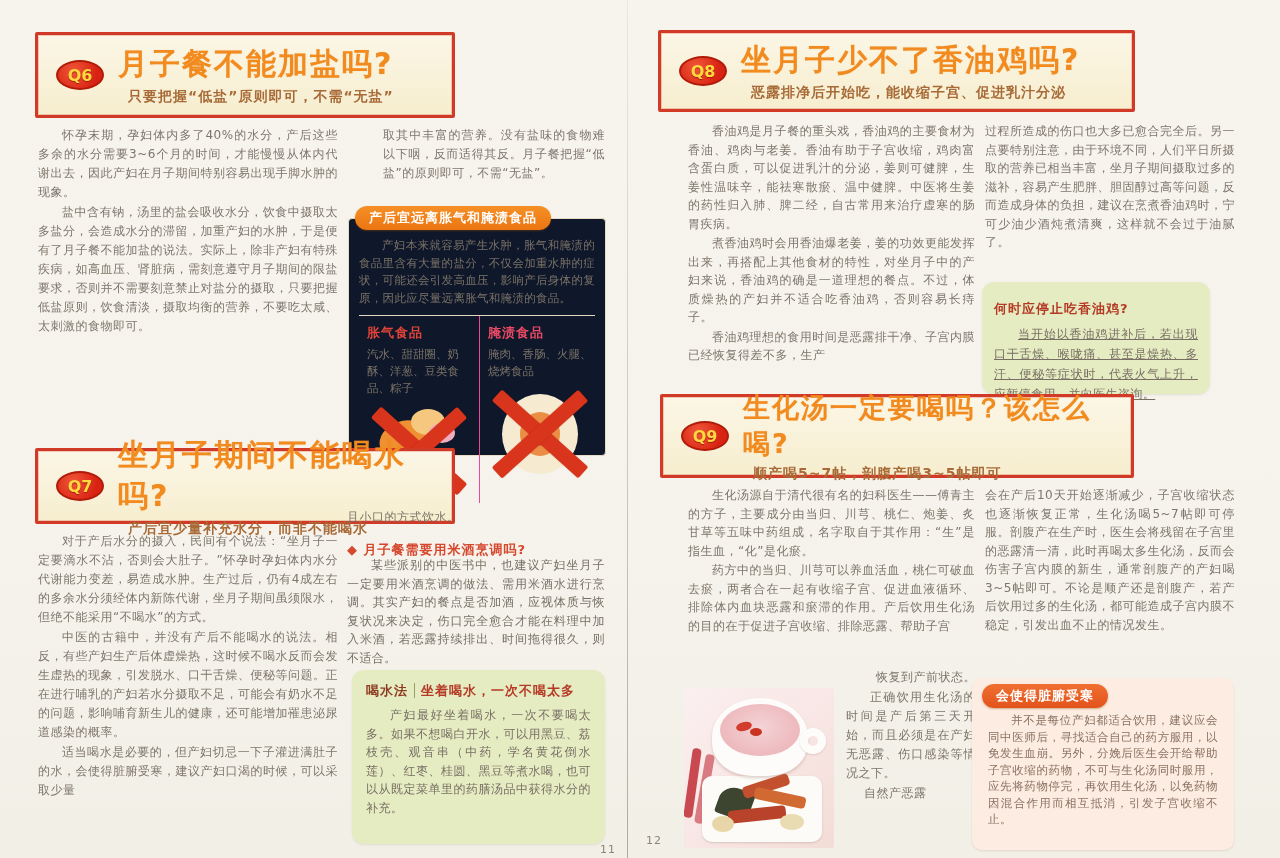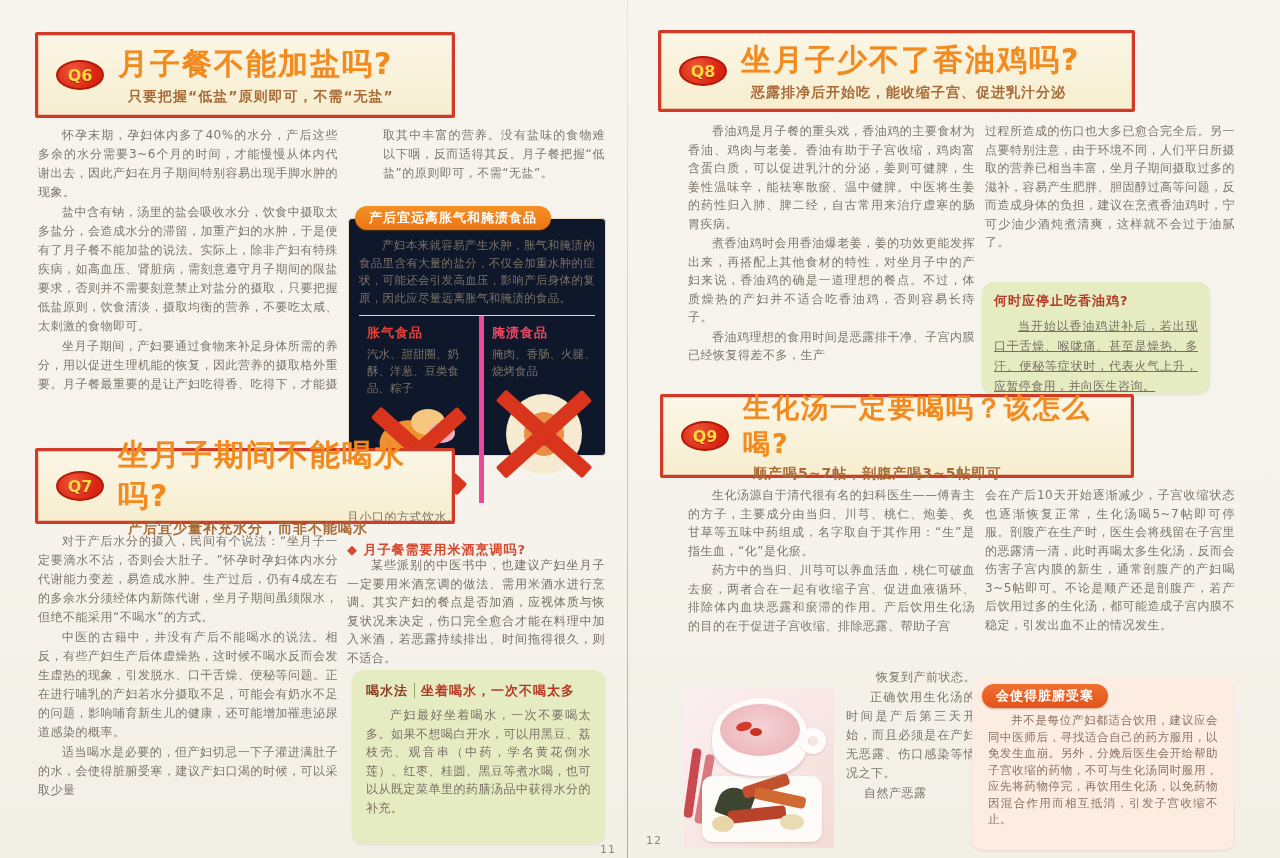--- a/index.html
+++ b/index.html
@@ -52,21 +52,21 @@
   
   .avoidbox { position:absolute; background:#0f172a; border:1px solid #e6dcc4;
     border-radius:4px; padding:18px 10px 8px; }
   .pill { position:absolute; top:-13px; left:6px; background:linear-gradient(180deg,#f59026,#ec7512);
     color:#fff; font-weight:bold; font-size:13px; letter-spacing:1px;
     padding:3px 14px; border-radius:14px; box-shadow:0 1px 2px rgba(150,80,0,.4); white-space:nowrap; }
   .avoid-body { font-size:11.5px; line-height:17.5px; text-align:justify; color:#7a7267; text-indent:2em; letter-spacing:.3px; }
   .avoid-table { margin-top:8px; border-top:1px solid #e2d8bf; display:grid;
     grid-template-columns:1fr 1fr; }
   .avoid-cell { padding:8px 8px 4px; }
-  .avoid-cell + .avoid-cell { border-left:5px solid #ec4899; }
+  .avoid-cell + .avoid-cell { border-left:1px solid #ec4899; }
   .avoid-h { font-weight:bold; font-size:13px; letter-spacing:1px; margin-bottom:4px; }
   .avoid-h.gas { color:#e24338; }
   .avoid-h.pickled { color:#e84a63; }
   .avoid-items { font-size:11.5px; line-height:17px; color:#7a7267; }
 
   .illus { position:relative; width:104px; height:96px; margin:6px auto 0; }
   .blob { position:absolute; border-radius:50%; }
   .redx { position:absolute; inset:0; }
   .redx::before,.redx::after { content:""; position:absolute; left:-6%; top:50%;
     width:112%; height:15px; background:#d8351c; border-radius:2px; box-shadow:0 0 1px rgba(150,20,0,.5); }
@@ -109,21 +109,20 @@
     <div class="qbadge">Q6</div>
     <div class="qtext">
       <div class="qtitle big">月子餐不能加盐吗?</div>
       <div class="qsub">只要把握“低盐”原则即可，不需“无盐”</div>
     </div>
   </div>
 
   <div class="coltext" style="left:38px;top:126px;width:300px;height:316px;overflow:hidden;">
     <p>怀孕末期，孕妇体内多了40%的水分，产后这些多余的水分需要3~6个月的时间，才能慢慢从体内代谢出去，因此产妇在月子期间特别容易出现手脚水肿的现象。</p>
     <p>盐中含有钠，汤里的盐会吸收水分，饮食中摄取太多盐分，会造成水分的滞留，加重产妇的水肿，于是便有了月子餐不能加盐的说法。实际上，除非产妇有特殊疾病，如高血压、肾脏病，需刻意遵守月子期间的限盐要求，否则并不需要刻意禁止对盐分的摄取，只要把握低盐原则，饮食清淡，摄取均衡的营养，不要吃太咸、太刺激的食物即可。</p>
-    <p>坐月子期间，产妇要通过食物来补足身体所需的养分，用以促进生理机能的恢复，因此营养的摄取格外重要。月子餐最重要的是让产妇吃得香、吃得下，才能摄</p>
   </div>
 
   <div class="coltext" style="left:383px;top:126px;width:222px;height:76px;overflow:hidden;">
     <p class="noindent">取其中丰富的营养。没有盐味的食物难以下咽，反而适得其反。月子餐把握“低盐”的原则即可，不需“无盐”。</p>
   </div>
 
   <div class="avoidbox" style="left:348px;top:218px;width:258px;height:238px;">
     <div class="pill">产后宜远离胀气和腌渍食品</div>
     <div class="avoid-body">产妇本来就容易产生水肿，胀气和腌渍的食品里含有大量的盐分，不仅会加重水肿的症状，可能还会引发高血压，影响产后身体的复原，因此应尽量远离胀气和腌渍的食品。</div>
     <div class="avoid-table">
@@ -195,21 +194,21 @@
   <div class="coltext" style="left:60px;top:122px;width:287px;height:262px;overflow:hidden;line-height:18.5px;">
     <p>香油鸡是月子餐的重头戏，香油鸡的主要食材为香油、鸡肉与老姜。香油有助于子宫收缩，鸡肉富含蛋白质，可以促进乳汁的分泌，姜则可健脾，生姜性温味辛，能祛寒散瘀、温中健脾。中医将生姜的药性归入肺、脾二经，自古常用来治疗虚寒的肠胃疾病。</p>
     <p>煮香油鸡时会用香油爆老姜，姜的功效更能发挥出来，再搭配上其他食材的特性，对坐月子中的产妇来说，香油鸡的确是一道理想的餐点。不过，体质燥热的产妇并不适合吃香油鸡，否则容易长痔子。</p>
     <p>香油鸡理想的食用时间是恶露排干净、子宫内膜已经恢复得差不多，生产</p>
   </div>
 
   <div class="coltext" style="left:357px;top:122px;width:250px;height:148px;overflow:hidden;line-height:18.5px;">
     <p class="noindent">过程所造成的伤口也大多已愈合完全后。另一点要特别注意，由于环境不同，人们平日所摄取的营养已相当丰富，坐月子期间摄取过多的滋补，容易产生肥胖、胆固醇过高等问题，反而造成身体的负担，建议在烹煮香油鸡时，宁可少油少酒炖煮清爽，这样就不会过于油腻了。</p>
   </div>
 
-  <div class="greenbox" style="left:354px;top:282px;width:228px;height:112px;padding:10px 12px;">
+  <div class="greenbox" style="left:354px;top:282px;width:228px;height:112px;padding:18px 12px;">
     <div class="gb-head">何时应停止吃香油鸡?</div>
     <div class="gb-body" style="font-size:12px;line-height:20px;text-decoration:underline;">当开始以香油鸡进补后，若出现口干舌燥、喉咙痛、甚至是燥热、多汗、便秘等症状时，代表火气上升，应暂停食用，并向医生咨询。</div>
   </div>
 
   <div class="qbox" style="left:32px;top:394px;width:474px;height:84px;">
     <div class="qbadge">Q9</div>
     <div class="qtext">
       <div class="qtitle mid">生化汤一定要喝吗？该怎么喝?</div>
       <div class="qsub">顺产喝5~7帖，剖腹产喝3~5帖即可</div>
     </div>

